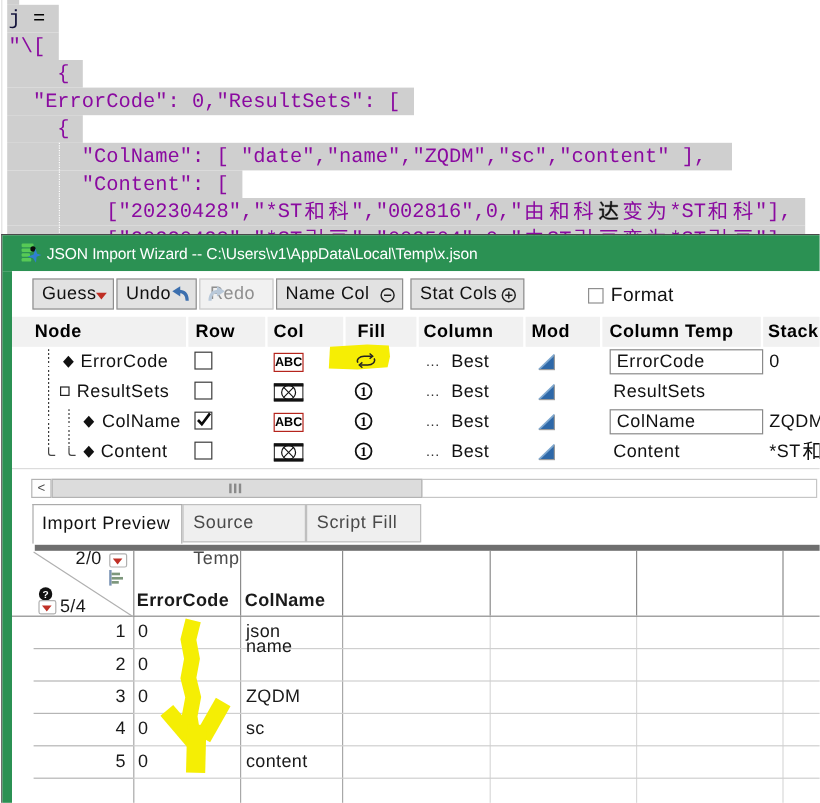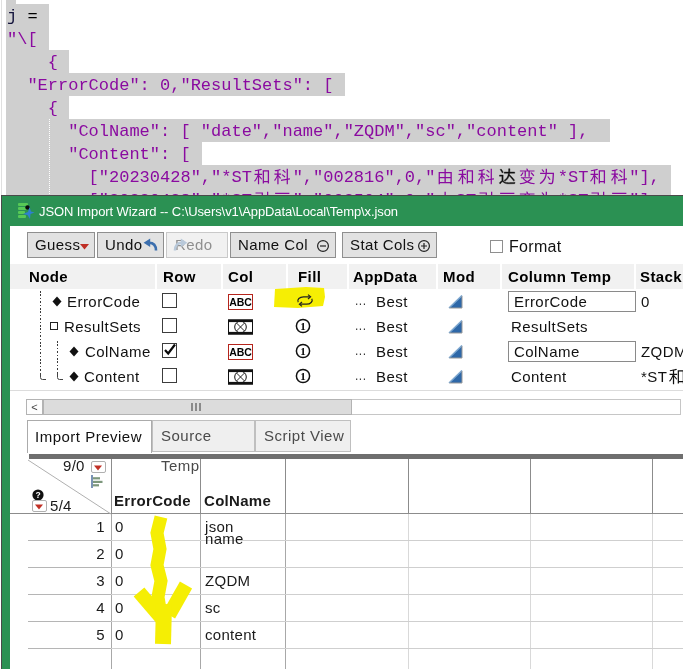--- a/index.html
+++ b/index.html
@@ -150,21 +150,21 @@
       <circle cx="7" cy="7" r="5.4" fill="none" stroke="#222" stroke-width="1.2"></circle>
       <path d="M4 7 H10 M7 4 V10" stroke="#222" stroke-width="1.2"></path>
     </svg></div>
 <div class="cbx" style="left:490px;top:240px;width:13px;height:13px;border:1px solid #8f8f8f"></div>
 <div style="position:absolute;left:509px;top:238px;font-size:16px;letter-spacing:0.3px;color:#111">Format</div>
 
 <div class="hdrcell" style="left:10px;width:145px;padding-left:19px">Node</div>
 <div class="hdrcell" style="left:157px;width:64px;padding-left:6px">Row</div>
 <div class="hdrcell" style="left:223px;width:63px;padding-left:5px">Col</div>
 <div class="hdrcell" style="left:288px;width:59px;padding-left:10px">Fill</div>
-<div class="hdrcell" style="left:349px;width:87px;padding-left:4px">AppData</div>
+<div class="hdrcell" style="left:349px;width:87px;padding-left:4px">Column</div>
 <div class="hdrcell" style="left:438px;width:62px;padding-left:5px">Mod</div>
 <div class="hdrcell" style="left:502px;width:132px;padding-left:6px">Column Temp</div>
 <div class="hdrcell" style="left:636px;width:47px;padding-left:4px">Stack</div>
 <div style="position:absolute;left:10px;top:390px;width:673px;height:1px;background:#dcdcdc"></div>
 
 <div class="dot" style="left:40px;top:291px;height:82px"></div>
 <div class="dot" style="left:57px;top:341px;height:32px"></div>
 <svg style="position:absolute;left:40px;top:373px" width="30" height="8">
     <path d="M0.5 0 V4.5 Q0.5 6.5 2.5 6.5 L6 6.5" fill="none" stroke="#444" stroke-width="1"></path>
     <path d="M17.5 0 V4.5 Q17.5 6.5 19.5 6.5 L23 6.5" fill="none" stroke="#444" stroke-width="1"></path>
@@ -267,21 +267,21 @@
     </svg></div>
 
 <div style="position:absolute;left:26px;top:399px;width:17px;height:16px;border:1px solid #b3b3b3;background:#fdfdfd;color:#444;font-size:11px;text-align:center;line-height:14px">&lt;</div>
 <div style="position:absolute;left:43px;top:399px;width:638px;height:16px;border:1px solid #c6c6c6;background:#fff"></div>
 <div style="position:absolute;left:43px;top:399px;width:309px;height:16px;border:1px solid #b3b3b3;background:#dcdcdc"></div>
 <div style="position:absolute;left:191px;top:403px;width:1.5px;height:8px;background:#8a8a8a"></div>
 <div style="position:absolute;left:195px;top:403px;width:1.5px;height:8px;background:#8a8a8a"></div>
 <div style="position:absolute;left:199px;top:403px;width:1.5px;height:8px;background:#8a8a8a"></div>
 <div style="position:absolute;left:27px;top:420px;width:125px;height:33px;border:1px solid #ababab;border-bottom:none;background:#fff;font-size:15px;letter-spacing:0.5px;color:#111;line-height:31px;padding-left:7px;z-index:3">Import Preview</div>
 <div style="position:absolute;left:152px;top:420px;width:103px;height:32px;border:1px solid #bfbfbf;background:#efefef;font-size:15px;letter-spacing:0.5px;color:#4a4a4a;line-height:30px;padding-left:8px">Source Temp</div>
-<div style="position:absolute;left:255px;top:420px;width:96px;height:32px;border:1px solid #bfbfbf;background:#efefef;font-size:15px;letter-spacing:0.5px;color:#4a4a4a;line-height:30px;padding-left:8px">Script View</div>
+<div style="position:absolute;left:255px;top:420px;width:96px;height:32px;border:1px solid #bfbfbf;background:#efefef;font-size:15px;letter-spacing:0.5px;color:#4a4a4a;line-height:30px;padding-left:8px">Script Fill</div>
 <div style="position:absolute;left:29px;top:454px;width:654px;height:5px;background:#6f6f6f"></div>
 
 <div class="gridv" style="left:111px;top:459px;height:54px;background:#8c8c8c"></div>
 <div class="gridv" style="left:200px;top:459px;height:54px;background:#8c8c8c"></div>
 <div class="gridv" style="left:285px;top:459px;height:54px;background:#8c8c8c"></div>
 <div class="gridv" style="left:408px;top:459px;height:54px;background:#8c8c8c"></div>
 <div class="gridv" style="left:530px;top:459px;height:54px;background:#8c8c8c"></div>
 <div class="gridv" style="left:652px;top:459px;height:54px;background:#8c8c8c"></div>
 <div class="gridv" style="left:111px;top:513px;height:156px;background:#a8a8a8"></div>
 <div class="gridv" style="left:200px;top:513px;height:156px;background:#a8a8a8"></div>
@@ -296,21 +296,21 @@
 <div class="gridh" style="left:111px;top:567px;width:572px;background:#cfcfcf"></div>
 <div class="gridh" style="left:28px;top:594px;width:83px;background:#b5b5b5"></div>
 <div class="gridh" style="left:111px;top:594px;width:572px;background:#cfcfcf"></div>
 <div class="gridh" style="left:28px;top:621px;width:83px;background:#b5b5b5"></div>
 <div class="gridh" style="left:111px;top:621px;width:572px;background:#cfcfcf"></div>
 <div class="gridh" style="left:28px;top:648px;width:83px;background:#b5b5b5"></div>
 <div class="gridh" style="left:111px;top:648px;width:572px;background:#cfcfcf"></div>
 <svg style="position:absolute;left:10px;top:459px" width="102" height="56">
     <line x1="18" y1="1" x2="101" y2="55" stroke="#b0b0b0" stroke-width="1"></line>
   </svg>
-<div class="pv" style="left:63px;top:457px">9/0</div>
+<div class="pv" style="left:63px;top:457px">2/0</div>
 <div style="position:absolute;left:91px;top:461px;width:15px;height:12px;border:1px solid #b0b0b0;border-radius:2px;background:#fff">
     <svg width="9" height="6" style="position:absolute;left:2px;top:2.5px">
       <path d="M0 0.5 L8 0.5 L4 5.5 Z" fill="#c03026"></path>
     </svg>
   </div>
 <svg style="position:absolute;left:90px;top:475px" width="14" height="14" viewBox="0 0 14 14">
 <rect x="1" y="0" width="2" height="13" fill="#7b93b5"></rect>
 <rect x="3" y="2.2" width="7" height="2.2" fill="#7d977c"></rect>
 <rect x="3" y="5.8" width="9.5" height="2.2" fill="#7d977c"></rect>
 <rect x="3" y="9.2" width="6" height="2.2" fill="#7d977c"></rect>

